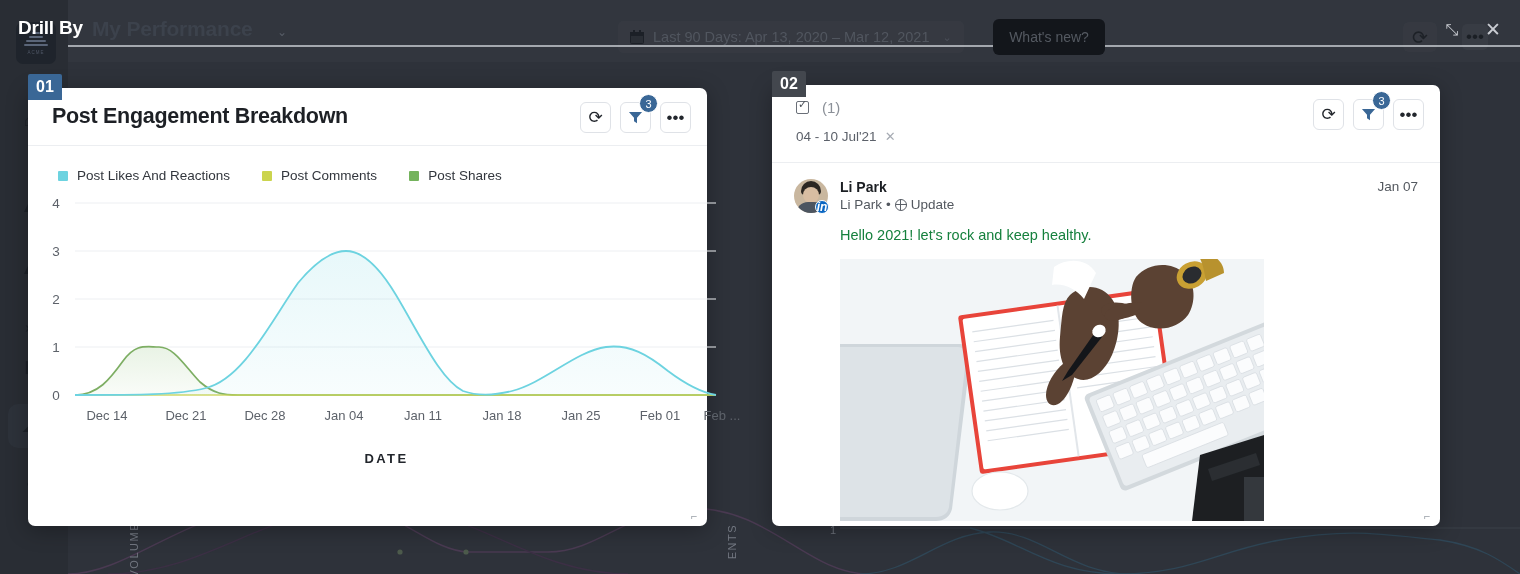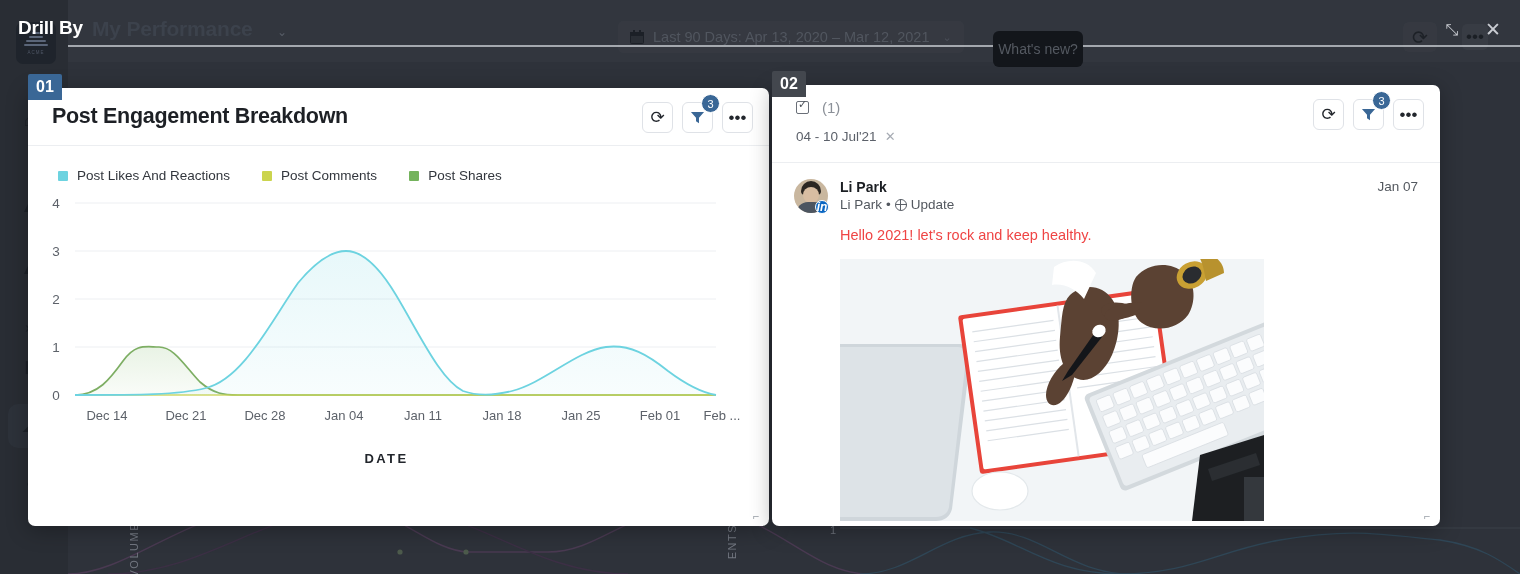--- a/index.html
+++ b/index.html
@@ -91,21 +91,21 @@
     background: #2a2e35; border: 1.6px solid #1c2027; border-radius: 1.5px;
   }
   .cal-icon .cal-top {
     position: absolute; left: 0; top: 2px; width: 14px; height: 4px; background: #1c2027;
   }
   .cal-icon .cal-peg { position: absolute; top: 0; width: 2px; height: 4px; background: #1c2027; }
   .cal-icon .p1 { left: 3px; } .cal-icon .p2 { left: 9px; }
   .daterange-text { font-size: 14.5px; color: #51565f; white-space: nowrap; }
   .daterange-caret { color: #4a4f58; font-size: 11px; margin-left: 4px; }
   .whatsnew {
-    position: absolute; left: 993px; top: 31px; width: 90px; height: 36px;
+    position: absolute; left: 993px; top: 19px; width: 112px; height: 36px;
     border-radius: 6px; background: #13161b;
     display: flex; align-items: center; justify-content: center;
     font-size: 14px; color: #545961; font-weight: 500;
   }
   .tb-btn {
     position: absolute; display: flex; align-items: center; justify-content: center;
     color: #1d2127;
   }
   .tb-refresh {
     left: 1403px; top: 22px; width: 34px; height: 30px; border-radius: 6px;
@@ -117,21 +117,21 @@
     background: rgba(255,255,255,.03); font-size: 17px; color: #1b1f25;
   }
   .tb-close { left: 1481px; top: 17px; width: 24px; height: 24px; font-size: 19px; color: #c9ccd2; }
 
   
   .card {
     position: absolute; background: #ffffff; border-radius: 7px;
     box-shadow: 0 4px 22px rgba(0,0,0,.30);
     z-index: 10; overflow: visible;
   }
-  #card-chart { left: 28px;  top: 88px; width: 741px; height: 438px; }
+  #card-chart { left: 28px;  top: 88px; width: 679px; height: 438px; }
   #card-post  { left: 772px; top: 85px; width: 668px; height: 441px; }
 
   .card-index {
     position: absolute; left: 0; top: -14px;
     min-width: 34px; height: 26px; padding: 0 6px;
     display: flex; align-items: center; justify-content: center;
     color: #ffffff; font-size: 16px; font-weight: bold;
     border-radius: 2px 2px 0 0;
   }
   .idx-blue { background: #3a6796; }
@@ -222,21 +222,21 @@
   }
   .globe-icon::before {
     content: ""; position: absolute; left: 4.5px; top: -.2px; width: 1.2px; height: 11px;
     background: #5b6068;
   }
   .globe-icon::after {
     content: ""; position: absolute; left: -.2px; top: 4.5px; width: 11px; height: 1.2px;
     background: #5b6068;
   }
   .post-date { font-size: 13.5px; color: #53585f; }
-  .post-text { font-size: 14.5px; color: #ef4444; margin: 14px 0 0 46px; }
+  .post-text { font-size: 14.5px; color: #15803d; margin: 14px 0 0 46px; }
   .post-image {
     margin: 16px 0 0 46px; width: 424px; height: 262px;
     position: relative; overflow: hidden; background: #eef1f4;
   }
   .resize-grip {
     position: absolute; right: 5px; bottom: 4px; width: 11px; height: 11px;
     color: #9aa0a8; font-size: 11px; line-height: 1;
   }
 </style>
 </head>

